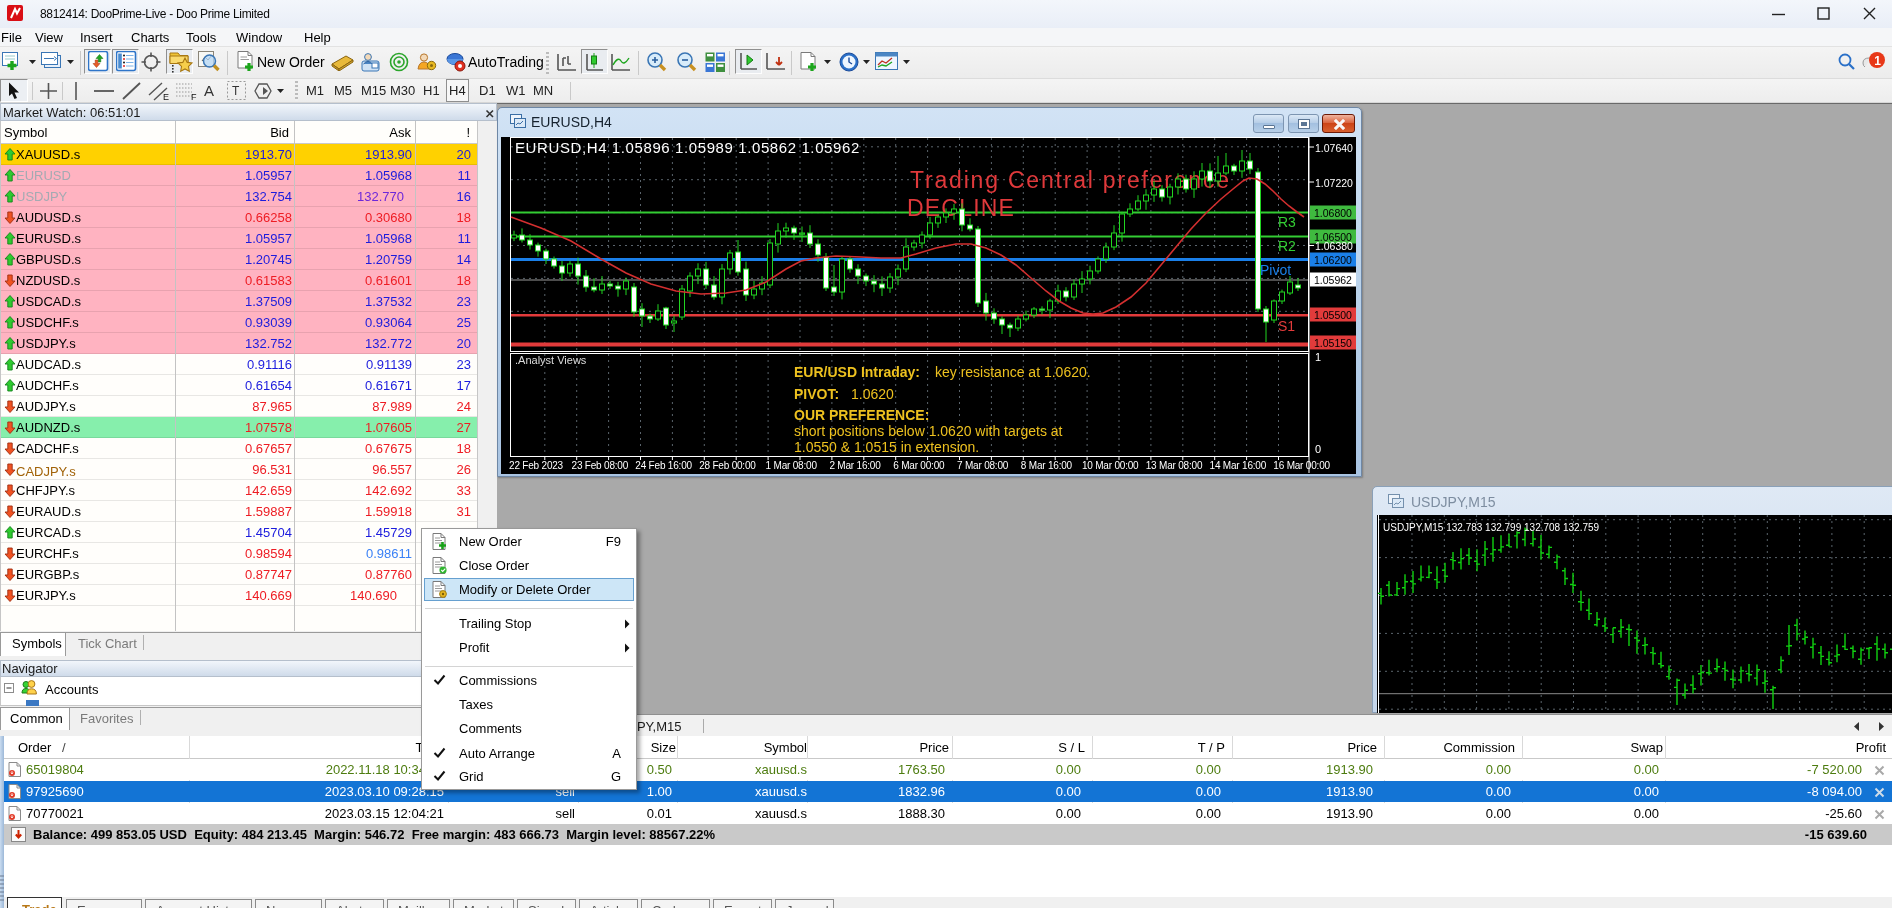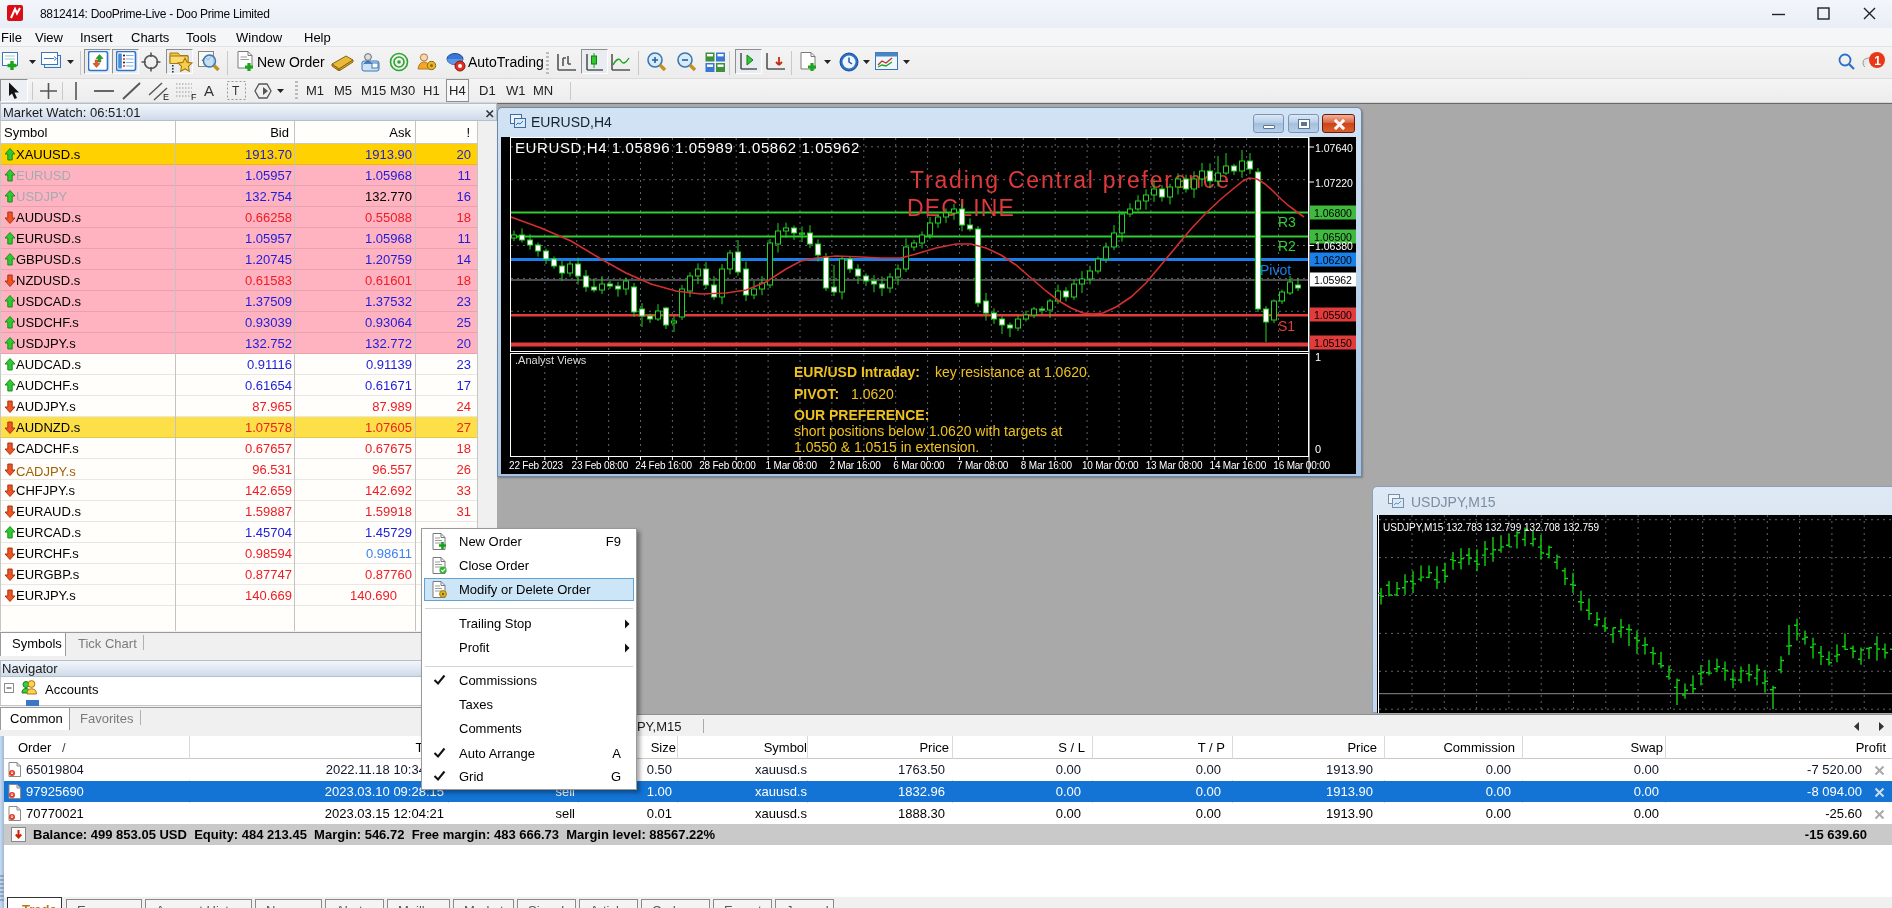--- a/index.html
+++ b/index.html
@@ -311,30 +311,30 @@
         <div class="r" style="left:180px;top:3px;width:111px;color:#1c1cdd">1.05957</div>
         <div class="r" style="left:300px;top:3px;width:111px;color:#1c1cdd">1.05968</div>
         <div class="r" style="left:420px;top:3px;width:50px;color:#1c1cdd">11</div>
       </div>
 <div class="abs" style="left:0;top:65px;width:478px;height:21px;background:#ffb3c1;border-bottom:1px solid rgba(0,0,0,0.09)">
         <svg class="abs" style="left:3px;top:4px" width="12" height="13" viewBox="0 0 12 13">
           <path d="M6 0.5 L11 6 H8.2 V12 H3.8 V6 H1 Z" fill="#2fca2f" stroke="#13831c" stroke-width="0.9"></path>
         </svg>
         <div class="abs" style="left:15px;top:3px;color:#a4aab2">USDJPY</div>
         <div class="r" style="left:180px;top:3px;width:111px;color:#1c1cdd">132.754</div>
-        <div class="r" style="left:300px;top:3px;width:111px;color:#000000">132.770</div>
+        <div class="r" style="left:292px;top:3px;width:111px;color:#6d28d9">132.770</div>
         <div class="r" style="left:420px;top:3px;width:50px;color:#1c1cdd">16</div>
       </div>
 <div class="abs" style="left:0;top:86px;width:478px;height:21px;background:#ffb3c1;border-bottom:1px solid rgba(0,0,0,0.09)">
         <svg class="abs" style="left:3px;top:4px" width="12" height="13" viewBox="0 0 12 13">
           <path d="M6 12.5 L1 7 H3.8 V1 H8.2 V7 H11 Z" fill="#f05222" stroke="#9e2c10" stroke-width="0.9"></path>
         </svg>
         <div class="abs" style="left:15px;top:3px;color:#000">AUDUSD.s</div>
         <div class="r" style="left:180px;top:3px;width:111px;color:#ee1c23">0.66258</div>
-        <div class="r" style="left:300px;top:3px;width:111px;color:#ee1c23">0.55088</div>
+        <div class="r" style="left:300px;top:3px;width:111px;color:#ee1c23">0.30680</div>
         <div class="r" style="left:420px;top:3px;width:50px;color:#ee1c23">18</div>
       </div>
 <div class="abs" style="left:0;top:107px;width:478px;height:21px;background:#ffb3c1;border-bottom:1px solid rgba(0,0,0,0.09)">
         <svg class="abs" style="left:3px;top:4px" width="12" height="13" viewBox="0 0 12 13">
           <path d="M6 0.5 L11 6 H8.2 V12 H3.8 V6 H1 Z" fill="#2fca2f" stroke="#13831c" stroke-width="0.9"></path>
         </svg>
         <div class="abs" style="left:15px;top:3px;color:#000">EURUSD.s</div>
         <div class="r" style="left:180px;top:3px;width:111px;color:#1c1cdd">1.05957</div>
         <div class="r" style="left:300px;top:3px;width:111px;color:#1c1cdd">1.05968</div>
         <div class="r" style="left:420px;top:3px;width:50px;color:#1c1cdd">11</div>
@@ -404,21 +404,21 @@
       </div>
 <div class="abs" style="left:0;top:275px;width:478px;height:21px;background:#fffefb;border-bottom:1px solid rgba(0,0,0,0.09)">
         <svg class="abs" style="left:3px;top:4px" width="12" height="13" viewBox="0 0 12 13">
           <path d="M6 12.5 L1 7 H3.8 V1 H8.2 V7 H11 Z" fill="#f05222" stroke="#9e2c10" stroke-width="0.9"></path>
         </svg>
         <div class="abs" style="left:15px;top:3px;color:#000">AUDJPY.s</div>
         <div class="r" style="left:180px;top:3px;width:111px;color:#ee1c23">87.965</div>
         <div class="r" style="left:300px;top:3px;width:111px;color:#ee1c23">87.989</div>
         <div class="r" style="left:420px;top:3px;width:50px;color:#ee1c23">24</div>
       </div>
-<div class="abs" style="left:0;top:296px;width:478px;height:21px;background:#fde047;border-bottom:1px solid rgba(0,0,0,0.09)">
+<div class="abs" style="left:0;top:296px;width:478px;height:21px;background:#86efac;border-bottom:1px solid rgba(0,0,0,0.09)">
         <svg class="abs" style="left:3px;top:4px" width="12" height="13" viewBox="0 0 12 13">
           <path d="M6 12.5 L1 7 H3.8 V1 H8.2 V7 H11 Z" fill="#f05222" stroke="#9e2c10" stroke-width="0.9"></path>
         </svg>
         <div class="abs" style="left:15px;top:3px;color:#000">AUDNZD.s</div>
         <div class="r" style="left:180px;top:3px;width:111px;color:#ee1c23">1.07578</div>
         <div class="r" style="left:300px;top:3px;width:111px;color:#ee1c23">1.07605</div>
         <div class="r" style="left:420px;top:3px;width:50px;color:#ee1c23">27</div>
       </div>
 <div class="abs" style="left:0;top:317px;width:478px;height:21px;background:#fffefb;border-bottom:1px solid rgba(0,0,0,0.09)">
         <svg class="abs" style="left:3px;top:4px" width="12" height="13" viewBox="0 0 12 13">
@@ -1058,21 +1058,21 @@
     <div class="abs" style="left:448px;top:0;width:1px;height:88px;background:#d9d9d9"></div>
     <div class="abs" style="left:578px;top:0;width:1px;height:88px;background:#d9d9d9"></div>
     <div class="abs" style="left:677px;top:0;width:1px;height:88px;background:#d9d9d9"></div>
     <div class="abs" style="left:807px;top:0;width:1px;height:88px;background:#d9d9d9"></div>
     <div class="abs" style="left:952px;top:0;width:1px;height:88px;background:#d9d9d9"></div>
     <div class="abs" style="left:1092px;top:0;width:1px;height:88px;background:#d9d9d9"></div>
     <div class="abs" style="left:1232px;top:0;width:1px;height:88px;background:#d9d9d9"></div>
     <div class="abs" style="left:1384px;top:0;width:1px;height:88px;background:#d9d9d9"></div>
     <div class="abs" style="left:1522px;top:0;width:1px;height:88px;background:#d9d9d9"></div>
     <div class="abs" style="left:1665px;top:0;width:1px;height:88px;background:#d9d9d9"></div>
-    <div class="abs" style="left:4px;top:23px;width:1668px;height:21px;background:#fff;color:#0f172a">
+    <div class="abs" style="left:4px;top:23px;width:1668px;height:21px;background:#fff;color:#4d7c0f">
       <svg class="abs" style="left:4px;top:3px" width="14" height="15" viewBox="0 0 14 15">
         <path d="M1 0.5 H9 L12.5 4 V14.5 H1 Z" fill="#fdfdfd" stroke="#8a8a8a"></path>
         <path d="M9 0.5 V4 H12.5" fill="none" stroke="#8a8a8a"></path>
         <circle cx="4" cy="11" r="3" fill="#e23b28"></circle>
         <path d="M4 9.2 v2.6 M2.9 10.7 L4 11.9 L5.1 10.7" stroke="#fff" stroke-width="0.9" fill="none"></path>
       </svg>
       <div class="abs" style="left:22px;top:3px">65019804</div>
       <div class="r" style="left:240px;top:3px;width:200px">2022.11.18 10:34:52</div>
       <div class="r" style="left:501px;top:3px;width:70px">buy</div>
       <div class="r" style="left:598px;top:3px;width:70px">0.50</div>

